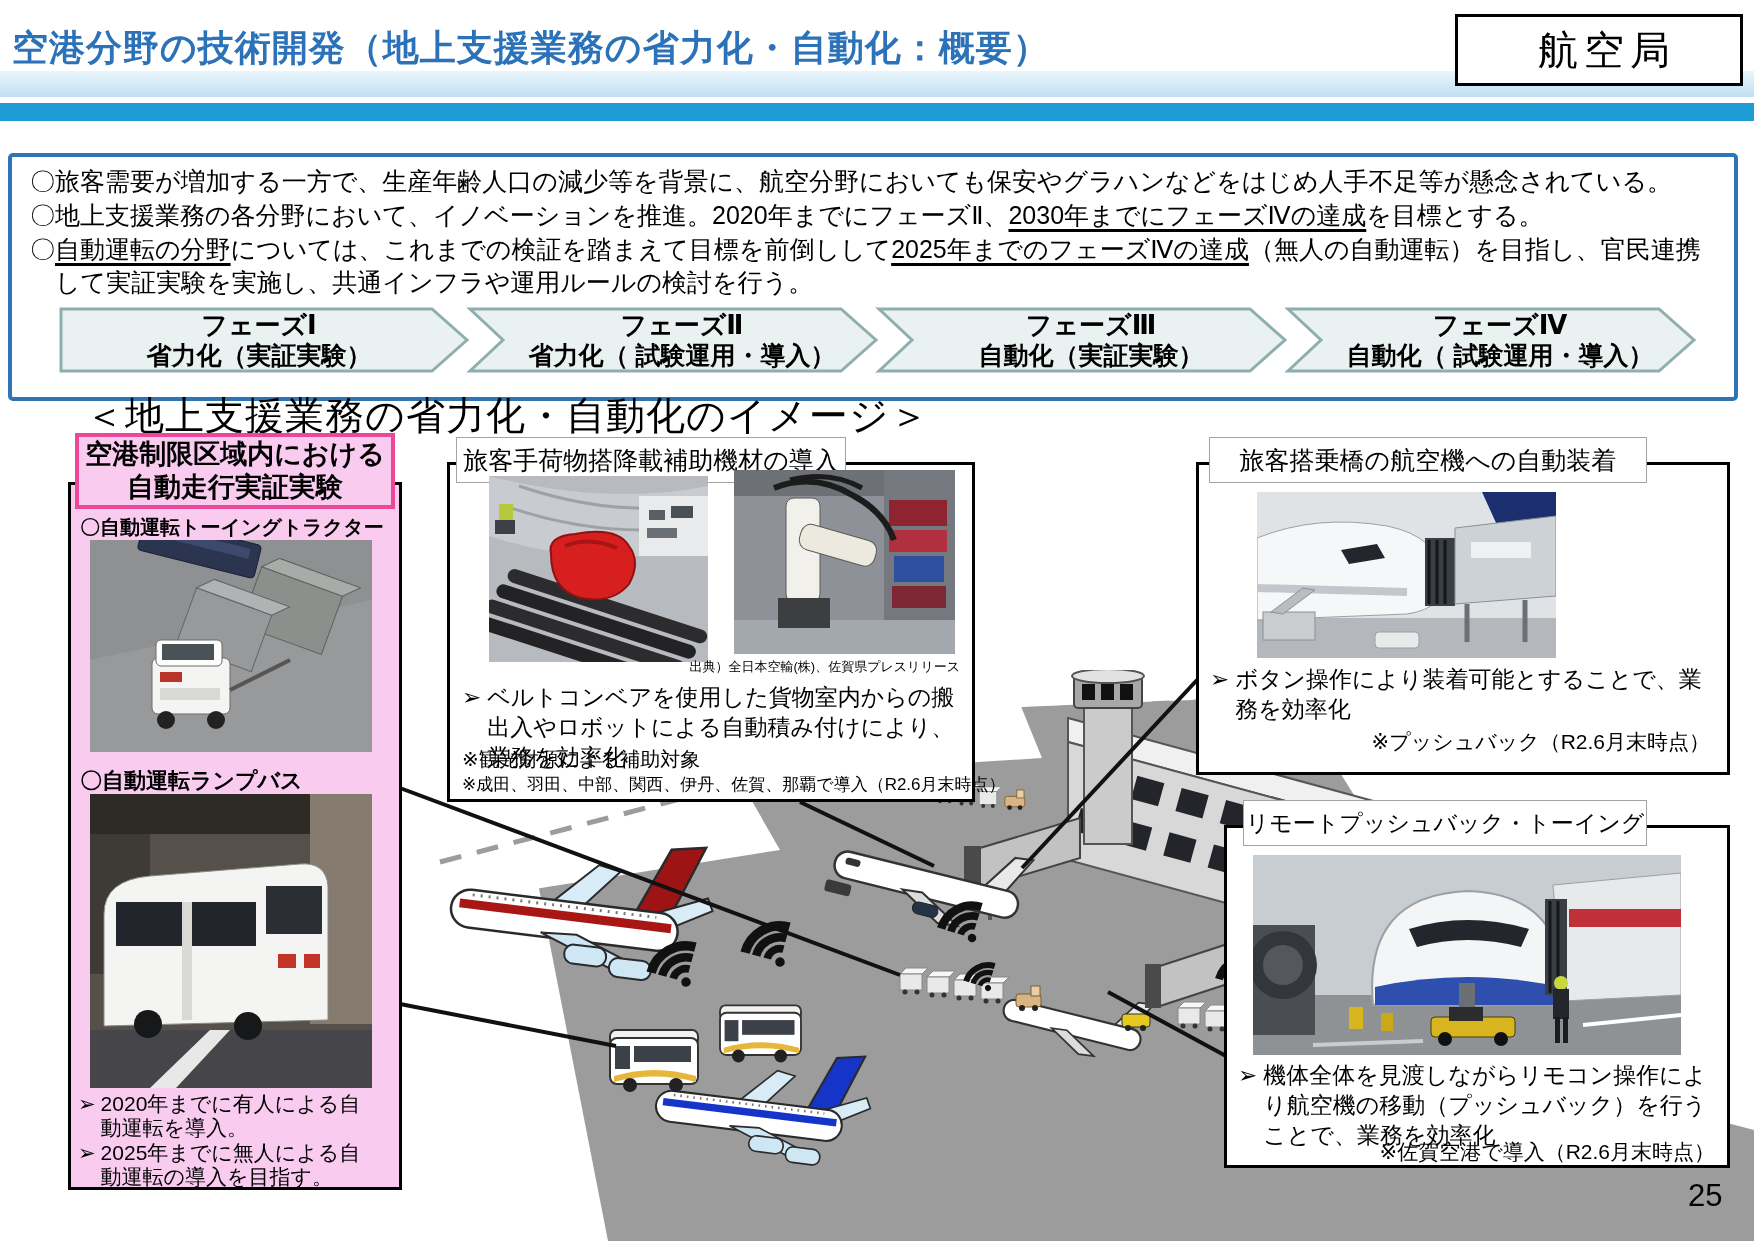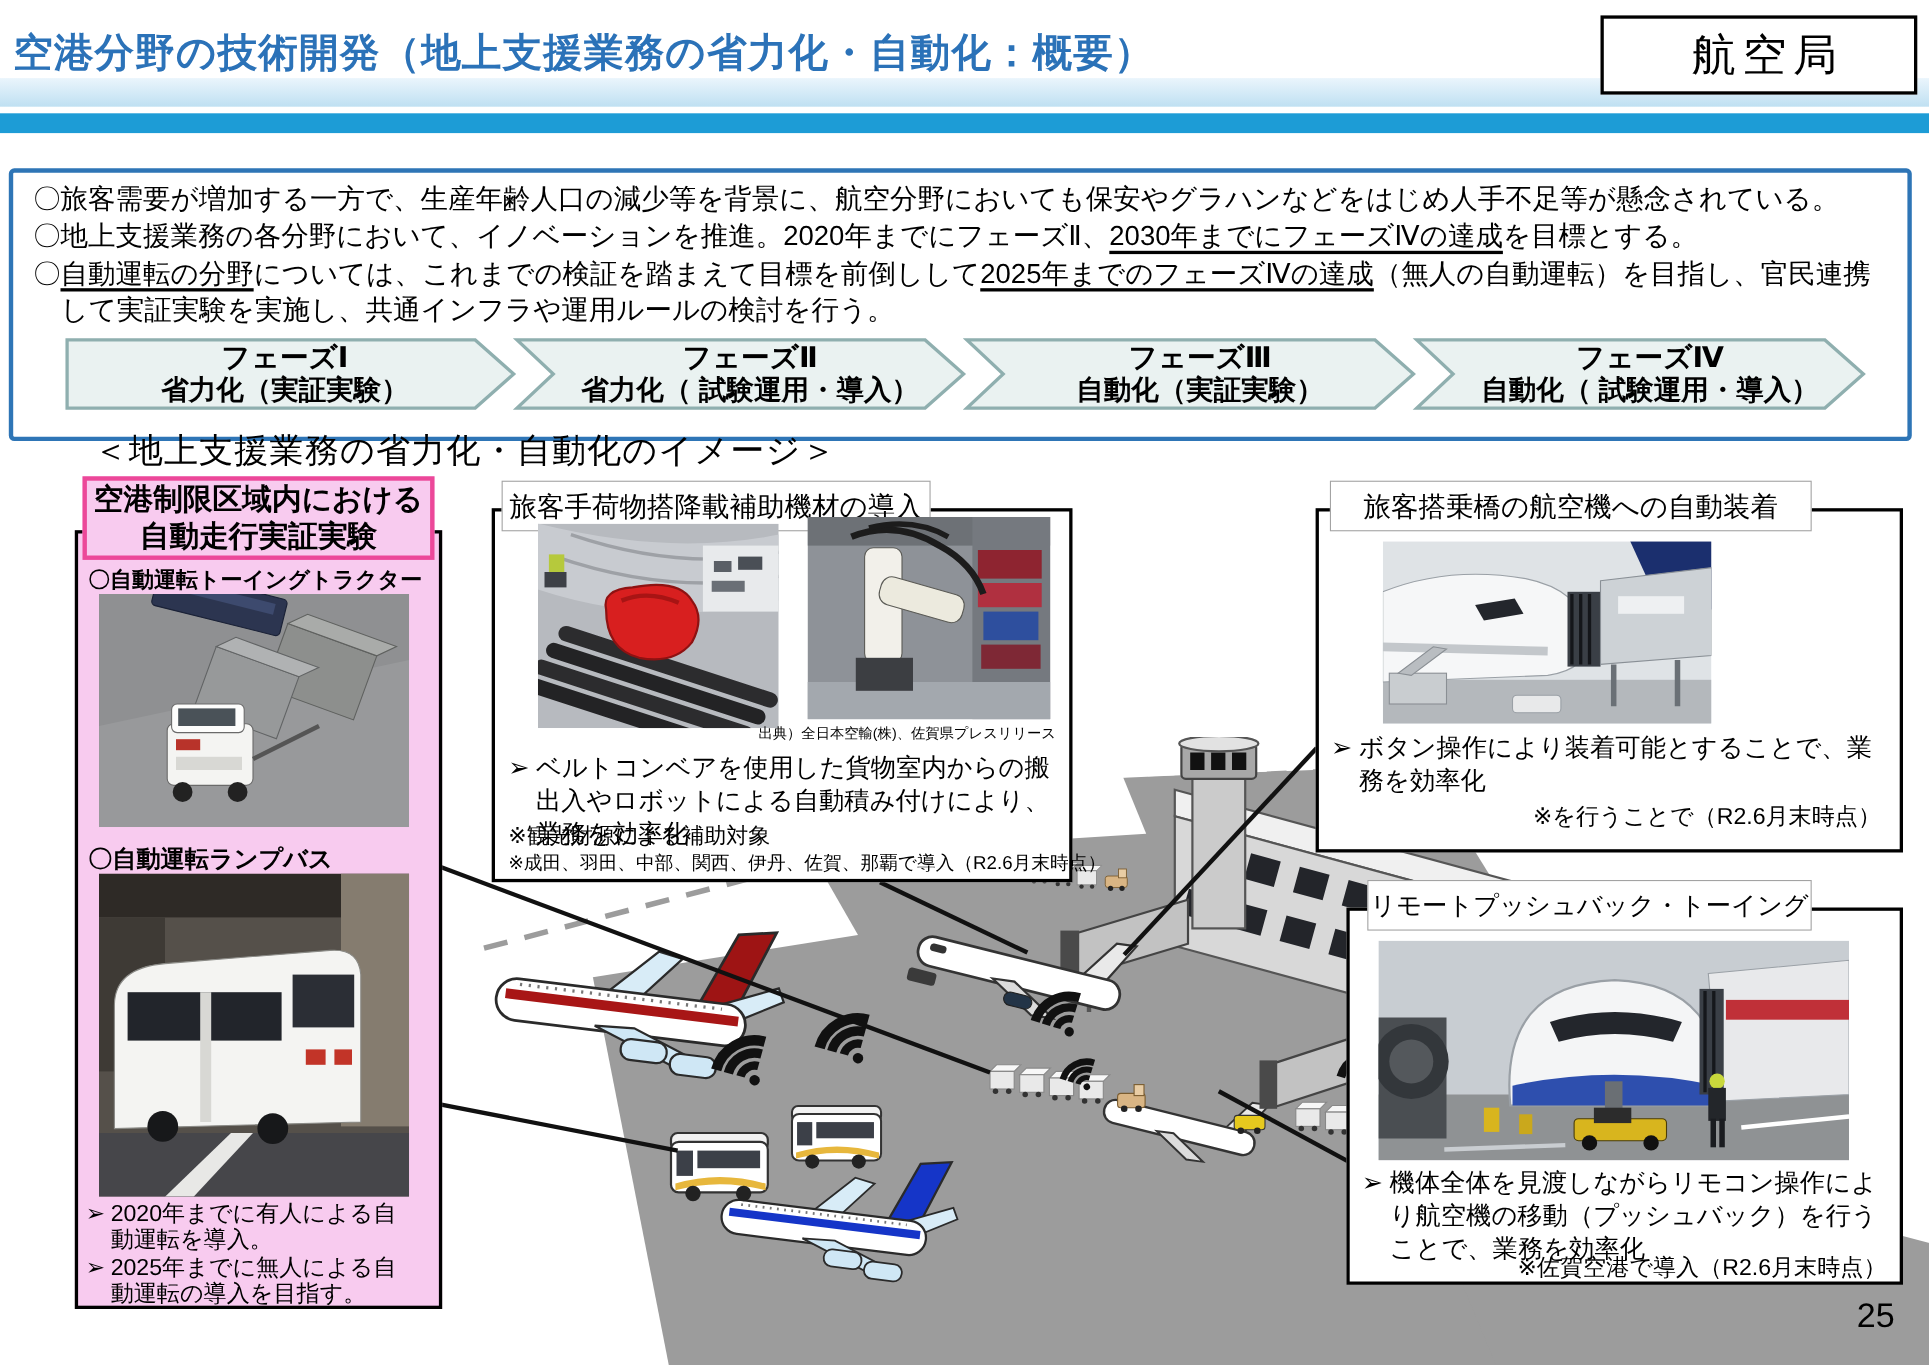--- a/index.html
+++ b/index.html
@@ -20,21 +20,21 @@
   .ul{text-decoration:underline;text-decoration-thickness:2.5px;text-underline-offset:5px;}
   .hang{padding-left:25px;text-indent:-25px;}
 
   
   .phase-label{position:absolute;height:66px;display:flex;flex-direction:column;align-items:center;justify-content:center;z-index:2;}
   .phase-name{font-size:26px;font-weight:bold;line-height:30px;}
   .phase-desc{font-size:25px;font-weight:bold;line-height:30px;}
   .lvl-label{position:absolute;top:0;height:30px;display:flex;align-items:center;justify-content:center;
              font-size:25px;font-weight:bold;color:#0070C0;z-index:2;width:420px;}
 
-  #imagery-heading{left:85px;top:389px;font-size:31px;letter-spacing:1px;}
+  #imagery-heading{left:85px;top:389px;font-size:39px;letter-spacing:1px;}
 
   
   #pink-panel{left:68px;top:482px;width:334px;height:708px;background:#F8CBEF;border:3px solid #000;box-sizing:border-box;z-index:5;}
   #pink-title{left:75px;top:433px;width:320px;height:76px;background:#F8CBEF;border:4px solid #ec4899;box-sizing:border-box;
               display:flex;flex-direction:column;align-items:center;justify-content:center;z-index:6;font-weight:bold;font-size:27px;line-height:33px;}
   .item-label{font-weight:bold;font-size:20px;z-index:6;}
   .photo{position:absolute;z-index:6;overflow:hidden;}
   .photo svg{display:block;}
   .pink-bullets{left:78px;top:1092px;width:300px;z-index:6;font-size:21px;line-height:24px;}
   .brow{display:flex;gap:5px;margin-bottom:1px;}
@@ -402,21 +402,21 @@
       <rect x="6" y="120" width="52" height="28" fill="#c9cdd0" stroke="#8a8f94"></rect>
       <path d="M14,120 L46,96 L58,98 L26,122 Z" fill="#b9bdc1" stroke="#8a8f94"></path>
       <rect x="118" y="140" width="44" height="16" rx="4" fill="#e8e9ea" stroke="#9aa0a6"></rect>
     </svg>
   </div>
 
   <div class="abs bul" style="left:1210px;top:664px;width:508px;">
     <span class="mk">➢</span>
     <span>ボタン操作により装着可能とすることで、業務を効率化</span>
   </div>
-  <div class="abs note" style="left:1210px;top:728px;width:500px;text-align:right;font-size:21px;">※を行うことで（R2.6月末時点）</div>
+  <div class="abs note" style="left:1210px;top:728px;width:500px;text-align:right;font-size:21px;">※プッシュバック（R2.6月末時点）</div>
 
   <div class="abs contentbox" style="left:1224px;top:825px;width:506px;height:343px;"></div>
   <div class="abs titlebox" style="left:1243px;top:800px;width:404px;height:46px;font-size:23px;">
     <span>リモートプッシュバック・トーイング</span>
   </div>
 
   <div class="photo" style="left:1253px;top:855px;width:428px;height:200px;">
     <svg width="428" height="200" viewBox="0 0 428 200">
       <rect width="428" height="200" fill="#c8cdd2"></rect>
       <rect x="0" y="140" width="428" height="60" fill="#8f9294"></rect>

